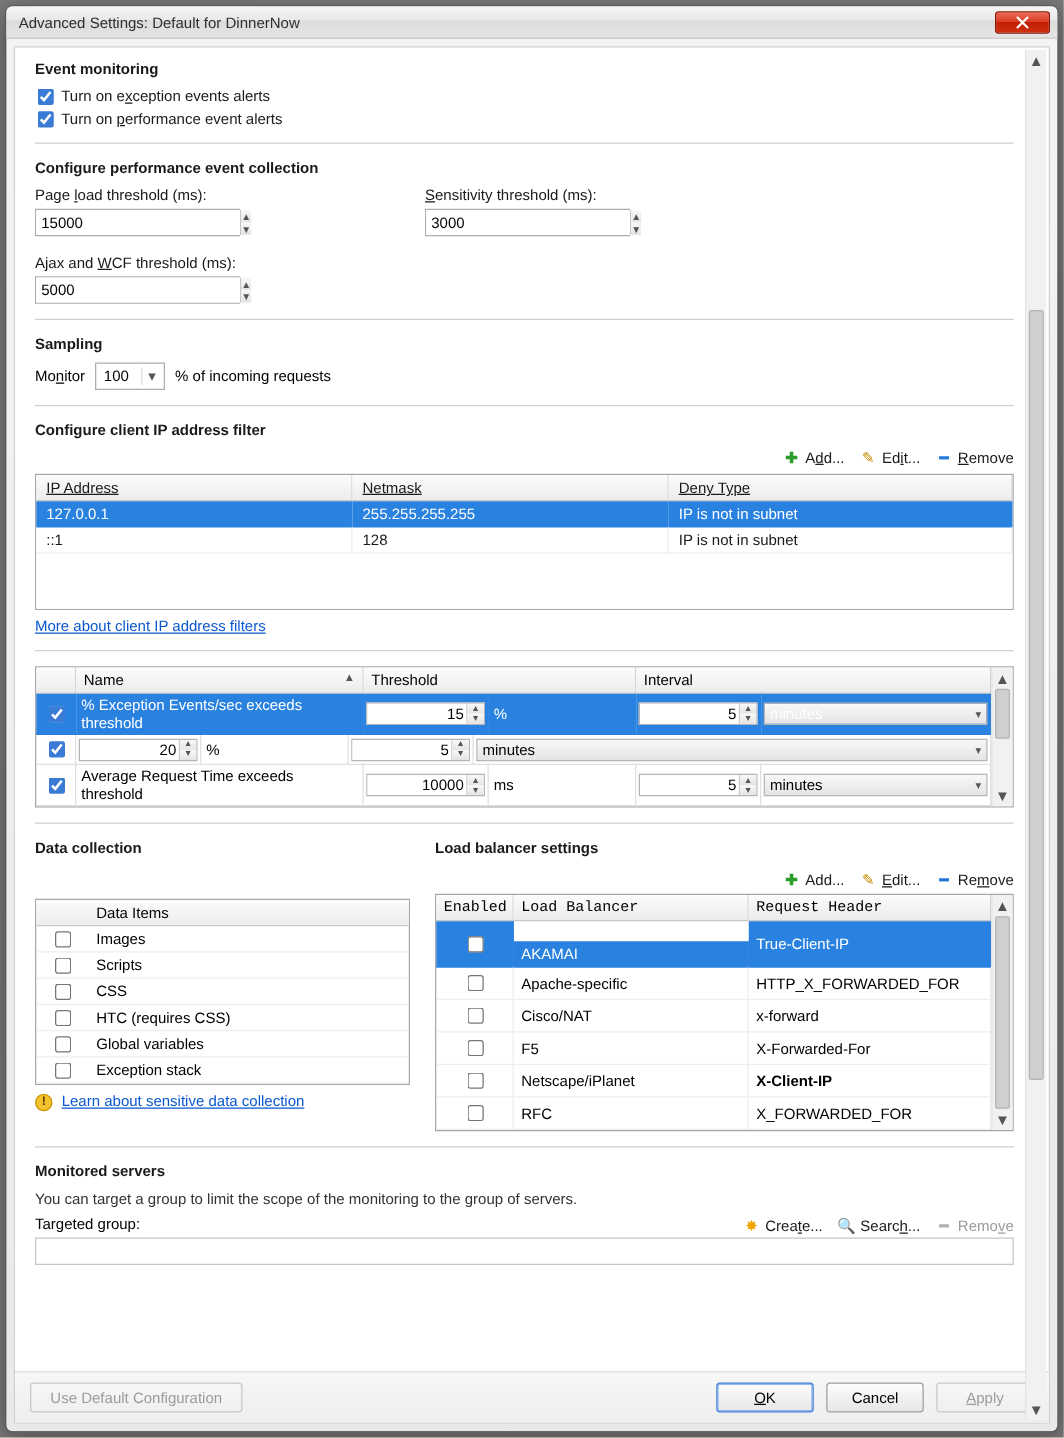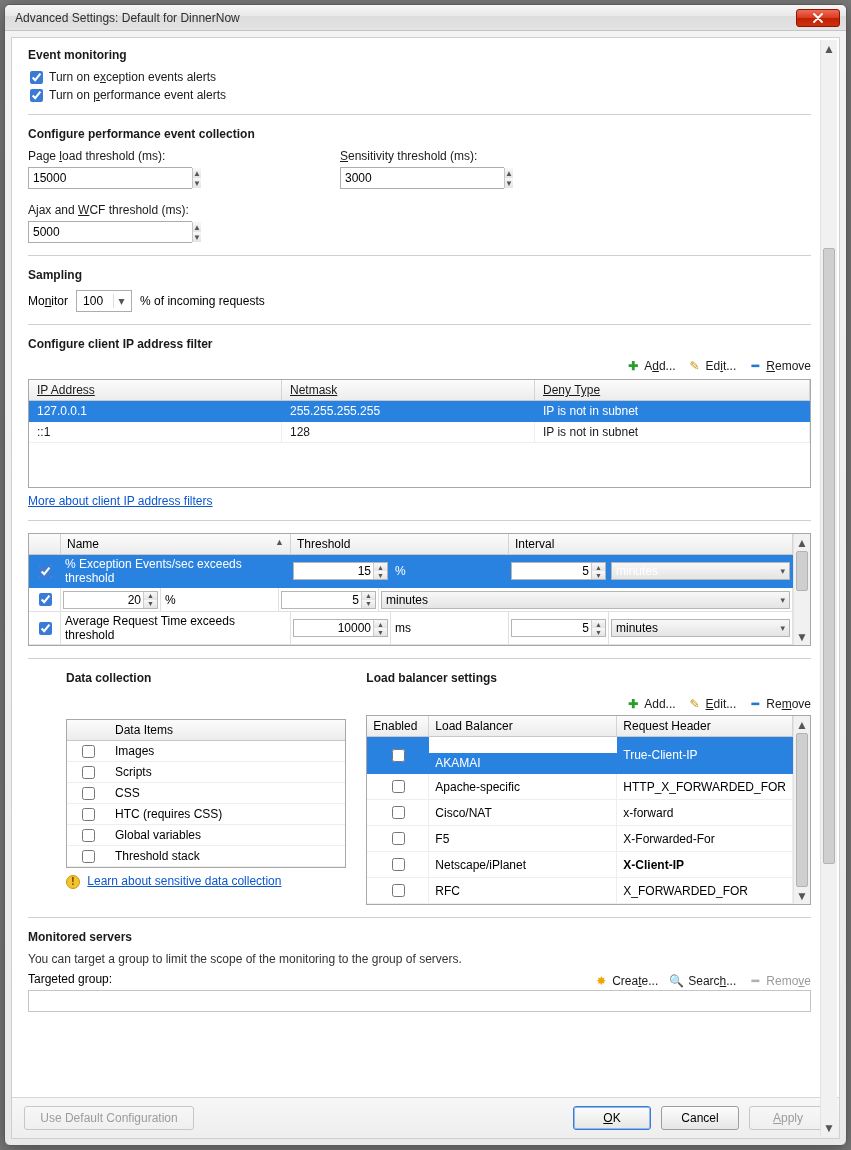--- a/index.html
+++ b/index.html
@@ -130,21 +130,21 @@
   .di-table { border:1px solid #a8a8a8; background:#fff; }
   .di-row { display:flex; align-items:center; border-bottom:1px solid #eee; }
   .di-row .ck { width:42px; display:flex; justify-content:center; }
   .di-row .txt { flex:1; padding:3px 6px; }
   .di-th { background:linear-gradient(#fcfcfc,#ececec); border-bottom:1px solid #c8c8c8; }
 
   
   .lb-wrap { border:1px solid #a8a8a8; display:flex; background:#fff; }
   .lb-table { flex:1; }
   .lb-th-row, .lb-row { display:flex; }
-  .lb-th { background:linear-gradient(#fcfcfc,#ececec); border-right:1px solid #d4d4d4; border-bottom:1px solid #c8c8c8; padding:3px 6px; }
+  .lb-th { background:linear-gradient(#fcfcfc,#ececec); border-right:1px solid #d4d4d4; border-bottom:1px solid #c8c8c8; padding:3px 6px;font-family:Liberation Mono, monospace; }
   .lb-row > div { border-right:1px solid #eee; border-bottom:1px solid #eee; padding:3px 6px; display:flex; align-items:center; }
   .lb-row.sel > div { background:#2a82e0; color:#fff; border-color:#2a82e0; }
   .lb-sb { width:17px; background:#f1f1f1; border-left:1px solid #e3e3e3; display:flex; flex-direction:column; }
 
   .warn-ico { width:14px; height:14px; background:#f4c430; border-radius:50%; display:inline-flex; align-items:center; justify-content:center; color:#5a3b00; font-weight:bold; font-size:10px; border:1px solid #c99700; margin-right:4px; vertical-align:middle; }
 
   .longinput {
     width:100%; height:22px; border:1px solid #c5c5c5; background:#fff; margin-top:2px;
   }
 
@@ -411,21 +411,21 @@
               <div class="sb-thumb" style="top:0; height:40px;"></div>
             </div>
           <div class="sb-btn">▼</div>
         </div>
       </div>
 
       <hr class="hr">
 
       
       <div class="two-col">
-        <div class="col" style="max-width:300px;margin-left:38px;">
+        <div class="col" style="max-width:300px;">
           <h2 class="section">Data collection</h2>
           <div style="height:26px;"></div>
           <div class="di-table">
             <div class="di-row di-th">
               <div class="ck"></div>
               <div class="txt">Data Items</div>
             </div>
             <div id="di-body">
                 <div class="di-row">
                   <div class="ck">
@@ -454,21 +454,21 @@
                 <div class="di-row">
                   <div class="ck">
                     <input type="checkbox" style="">
                   </div>
                   <div class="txt">Global variables</div>
                 </div>
                 <div class="di-row">
                   <div class="ck">
                     <input type="checkbox" style="">
                   </div>
-                  <div class="txt">Threshold stack</div>
+                  <div class="txt">Exception stack</div>
                 </div>
               </div>
           </div>
           <div style="margin-top:6px;">
             <span class="warn-ico">!</span>
             <a class="link" style="margin-top:0;">Learn about sensitive data collection</a>
           </div>
         </div>
 
         <div class="col">

